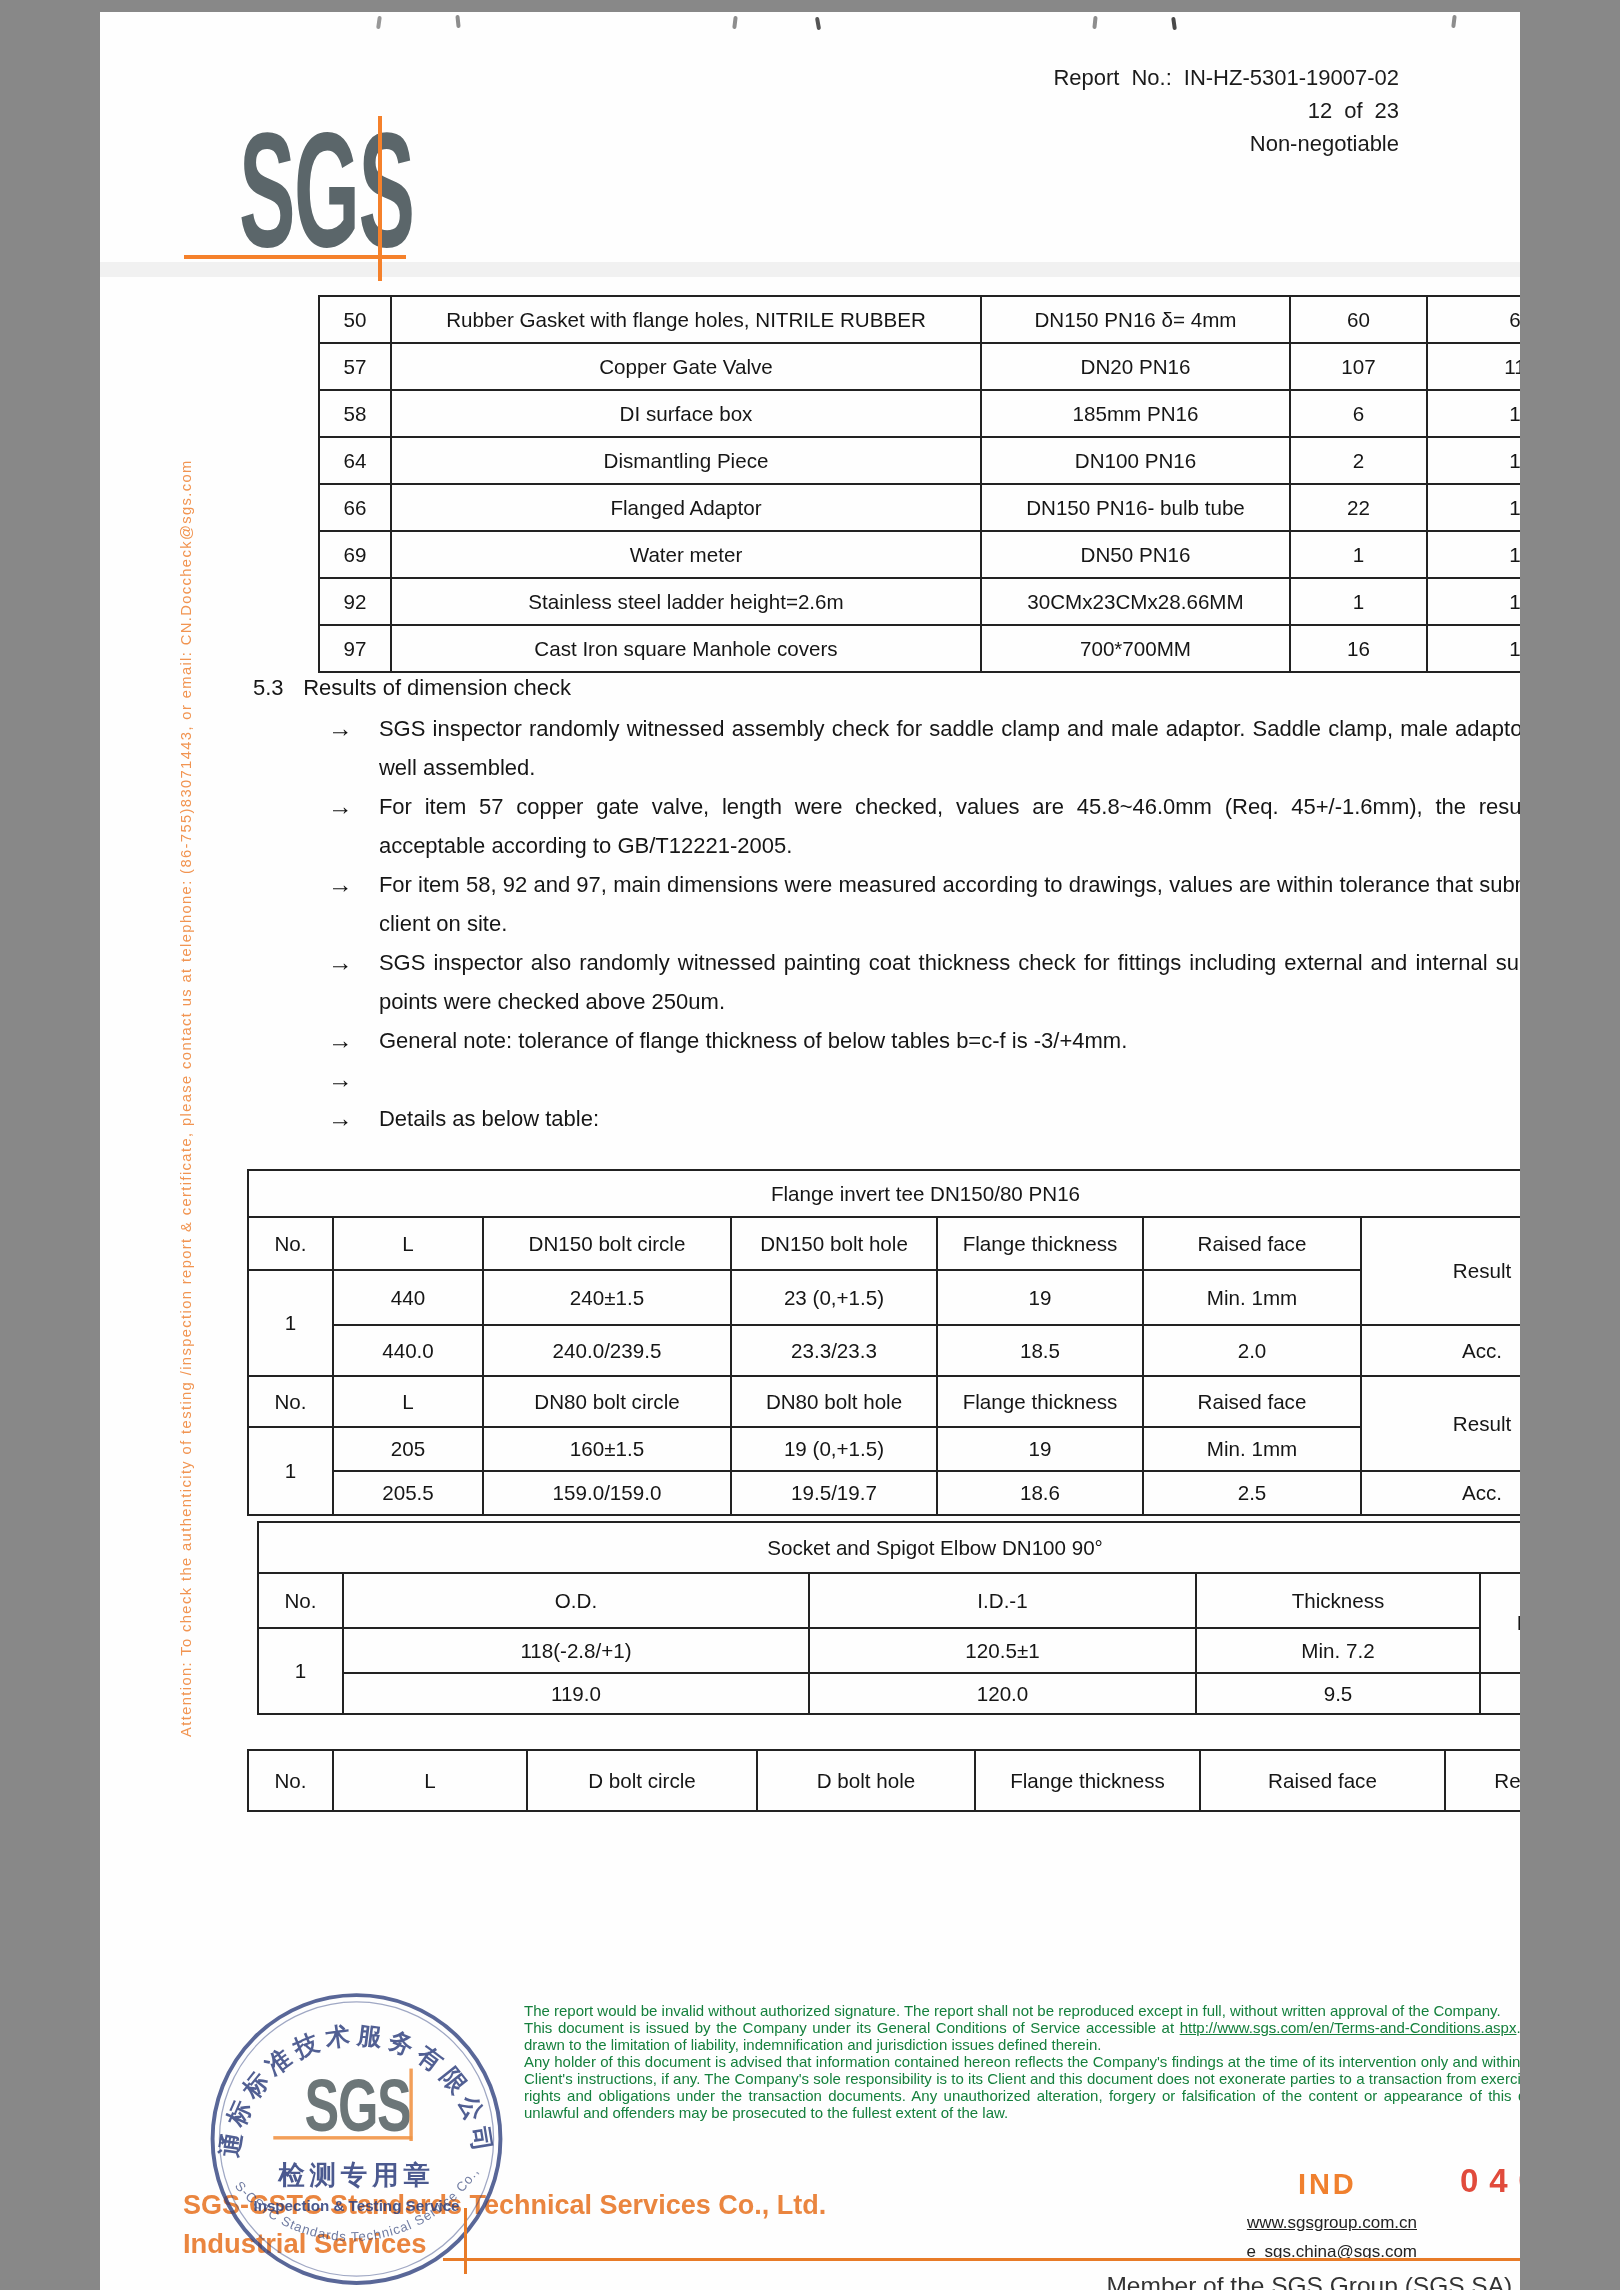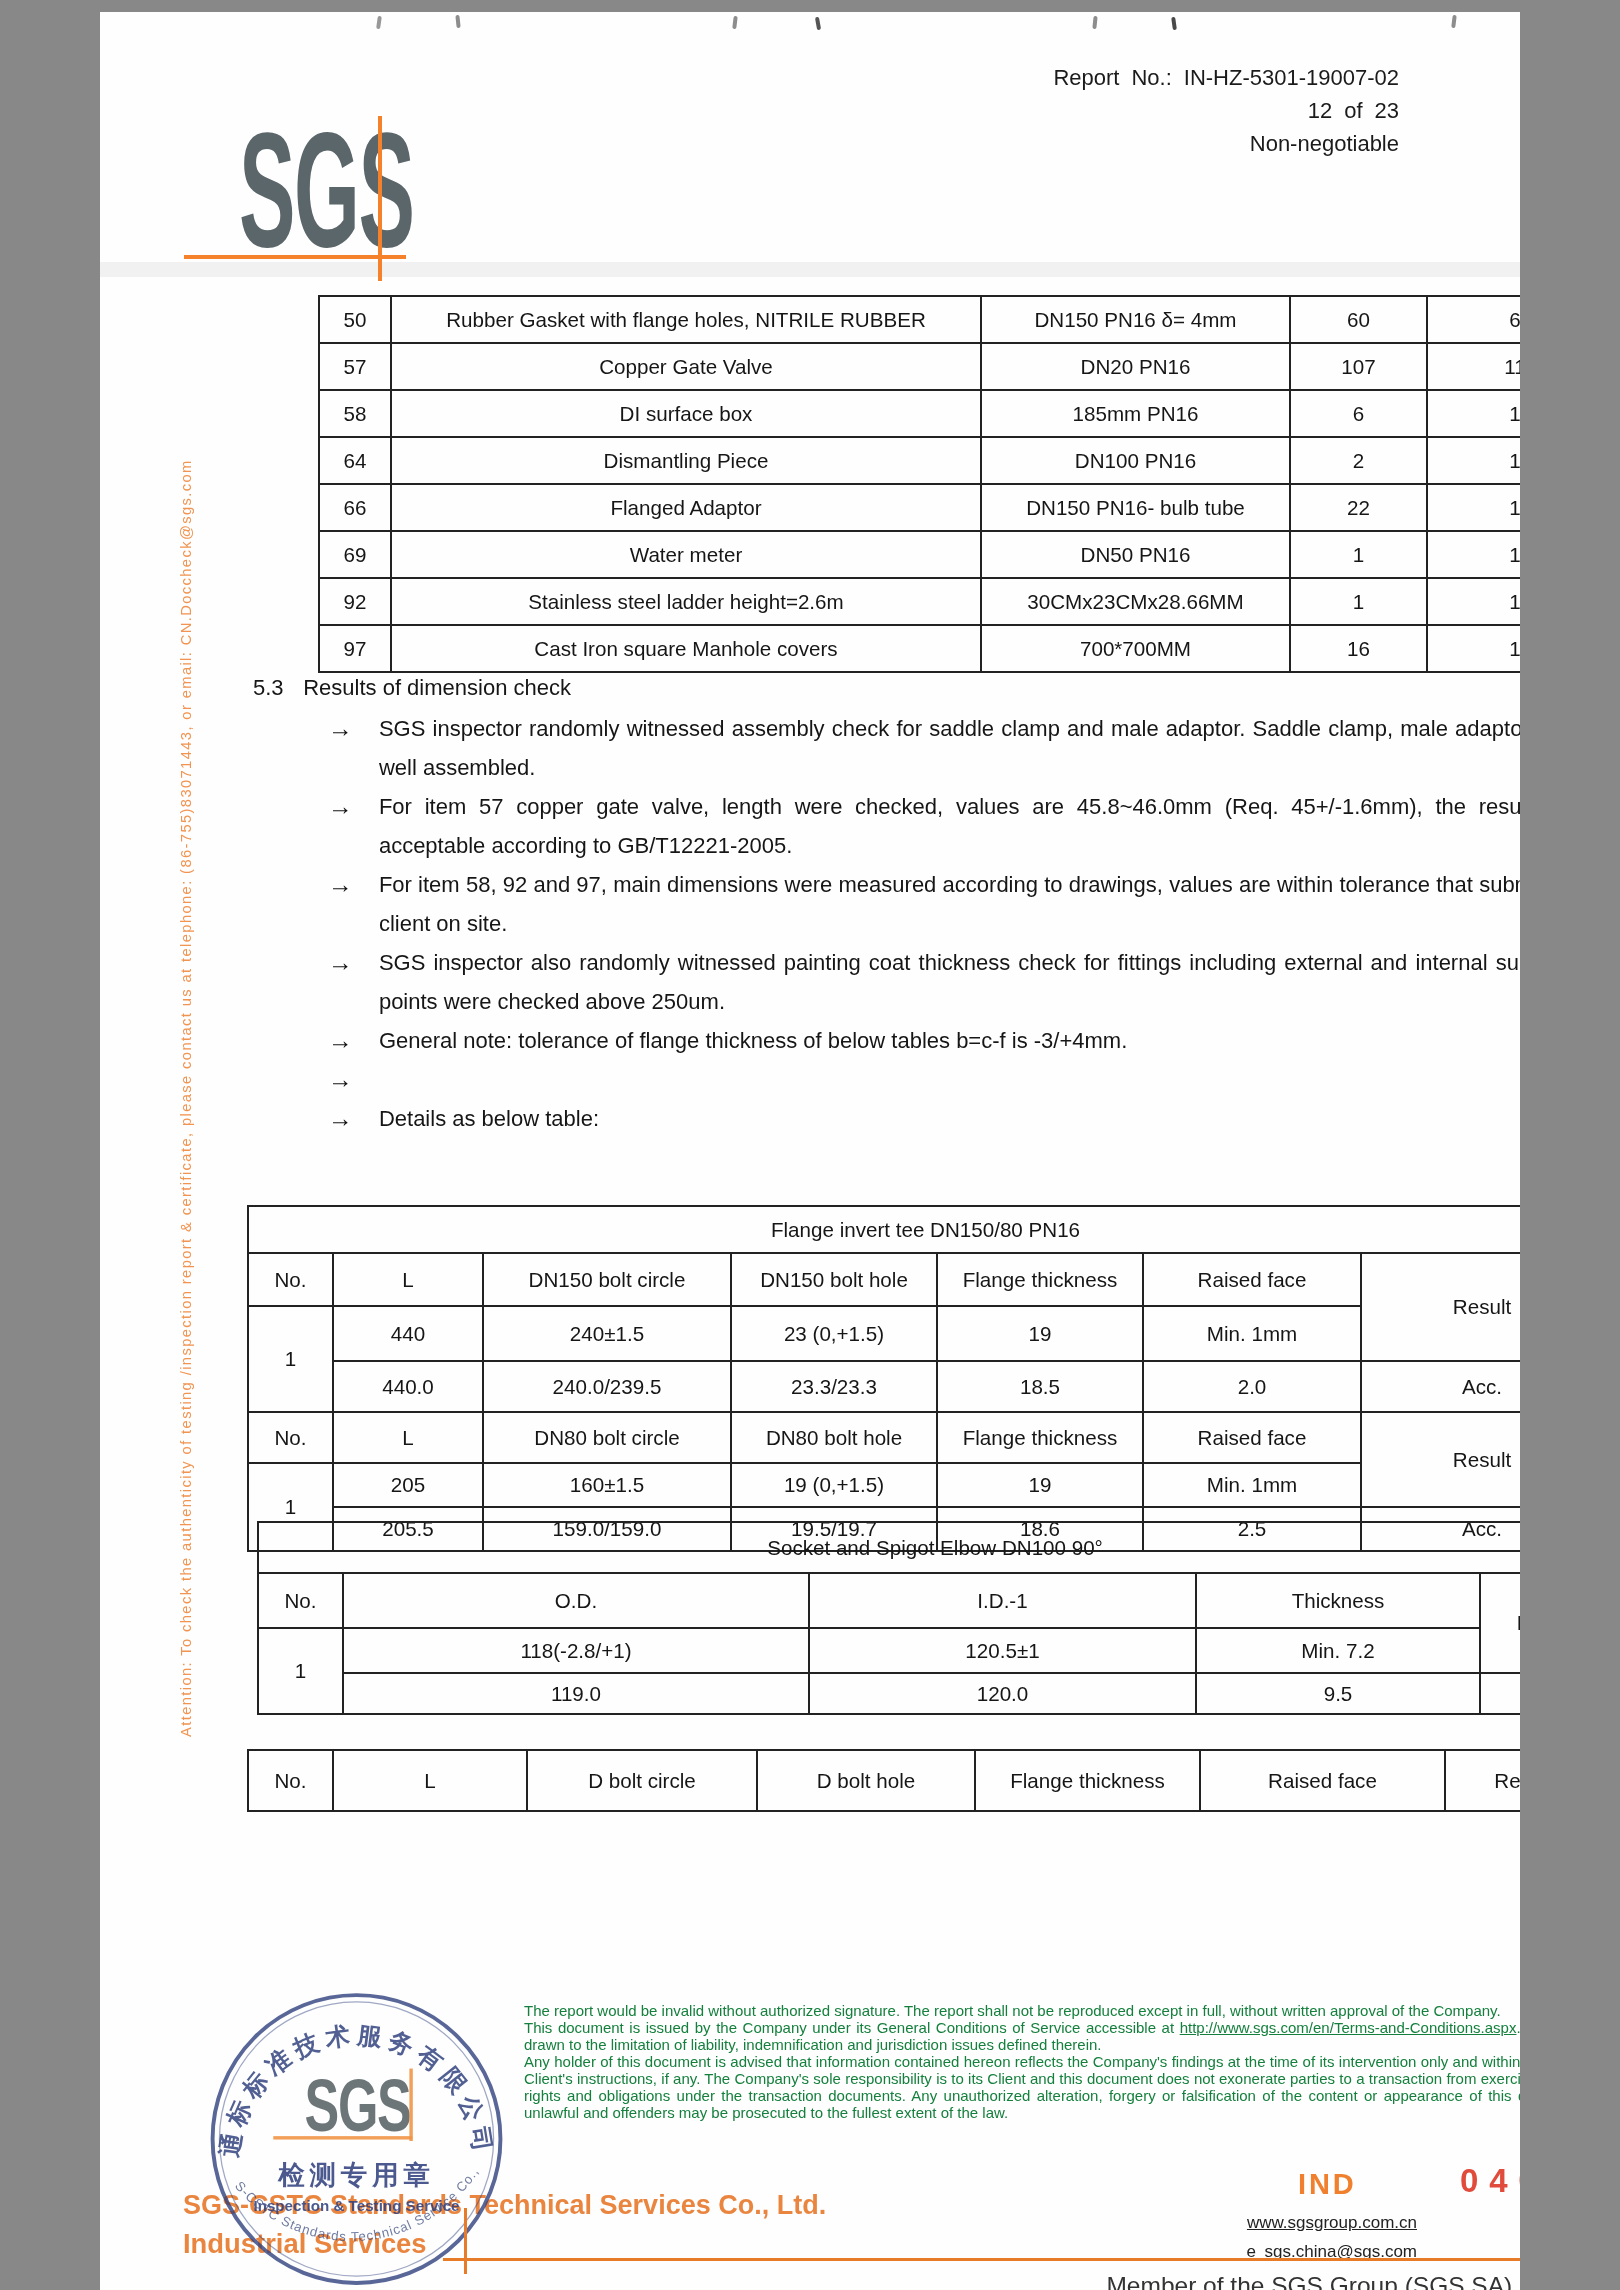--- a/index.html
+++ b/index.html
@@ -189,21 +189,21 @@
     </div>
     <div class="bullet">
       <span class="arrow">→</span>
     </div>
     <div class="bullet">
       <span class="arrow">→</span>
       <p class="btext">Details as below table:</p>
     </div>
   </div>
 
-  <table class="doc abs" style="left:147px;top:1193px;width:1355px">
+  <table class="doc abs" style="left:147px;top:1157px;width:1355px">
     <colgroup>
         <col style="width:85px">
         <col style="width:150px">
         <col style="width:248px">
         <col style="width:206px">
         <col style="width:206px">
         <col style="width:218px">
         <col style="width:242px">
       </colgroup>
     <tbody>

